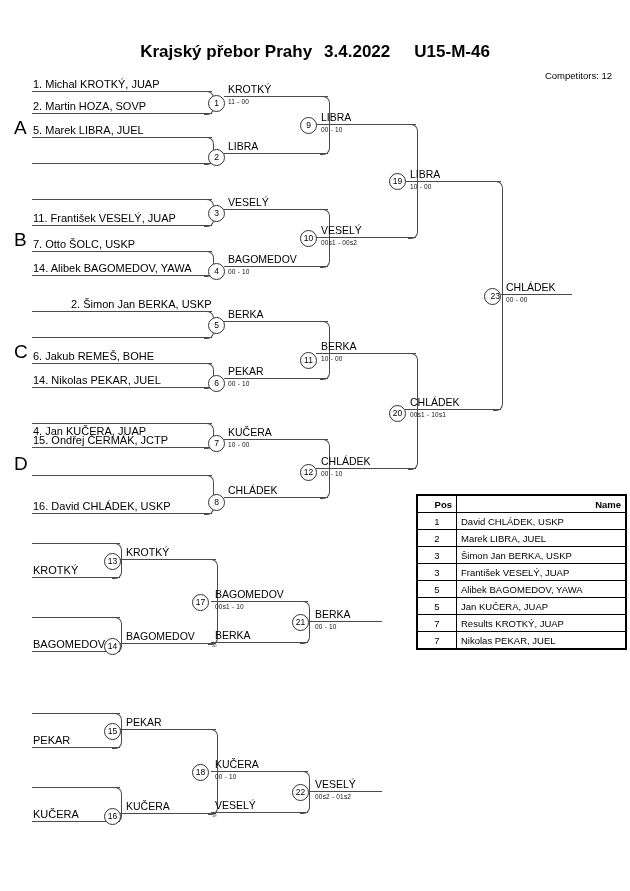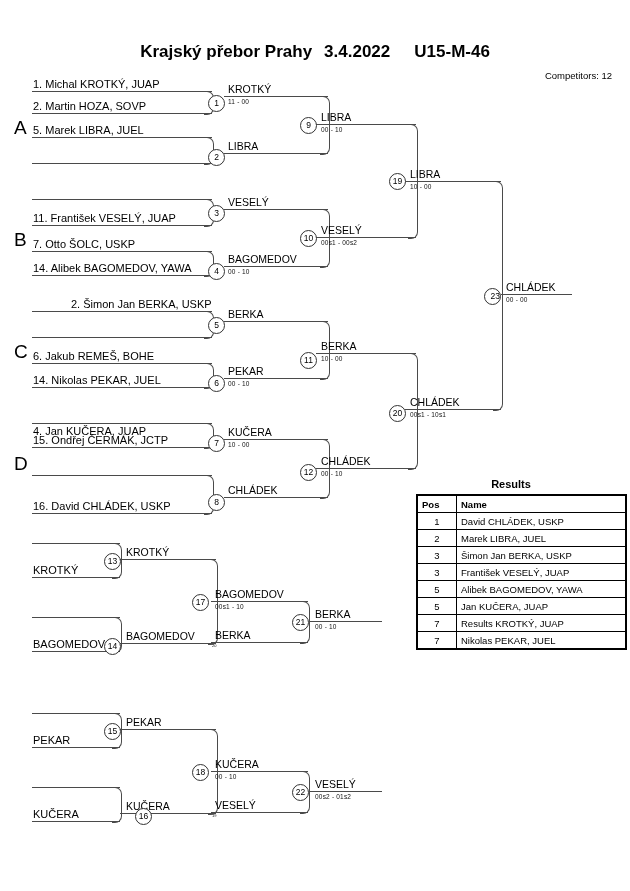--- a/index.html
+++ b/index.html
@@ -96,21 +96,21 @@
     border-collapse:collapse;
     border:2px solid #000;
     font-size:9.5px;
     background:#fff;
   }
   .res-tbl th,.res-tbl td{
     border:1px solid #000;
     padding:1px 4px;
     height:14px;
   }
-  .res-tbl th{font-weight:bold;text-align:left;}
+  .res-tbl th{font-weight:bold;text-align:right;}
   .res-tbl td.pos{text-align:center;width:30px;}
   .res-tbl td.nm{text-align:left;width:160px;}
 </style>
 </head>
 <body>
 
 <div class="page">
 
   <div class="title"><span>Krajský přebor Prahy</span><span class="sp"></span><span>3.4.2022</span><span class="sp"></span><span class="sp"></span><span>U15-M-46</span></div>
   <div class="competitors">Competitors: 12</div>
@@ -282,42 +282,41 @@
   <div class="elb" style="left:112px;top:713px;width:9px;height:34px;"></div>
   <div class="bout" style="left:104px;top:723px;">15</div>
   <div class="win" style="left:126px;top:716px;">PEKAR</div>
   <div class="ln" style="left:120px;top:729px;width:96px;"></div>
   <div class="score" style="left:126px;top:731px;"></div>
 
   <div class="ln" style="left:32px;top:787px;width:88px;"></div>
   <div class="ent" style="left:33px;top:809px;">KUČERA</div>
   <div class="ln" style="left:32px;top:821px;width:88px;"></div>
   <div class="elb" style="left:112px;top:787px;width:9px;height:34px;"></div>
-  <div class="bout" style="left:104px;top:808px;margin-left:31px;">16</div>
+  <div class="bout" style="left:104px;top:808px;">16</div>
   <div class="win" style="left:126px;top:800px;">KUČERA</div>
   <div class="ln" style="left:120px;top:813px;width:96px;"></div>
   <div class="score" style="left:126px;top:815px;"></div>
 
   <div class="elb" style="left:208px;top:729px;width:9px;height:84px;"></div>
   <div class="bout" style="left:192px;top:764px;">18</div>
   <div class="win" style="left:215px;top:758px;">KUČERA</div>
   <div class="ln" style="left:211px;top:771px;width:97px;"></div>
   <div class="score" style="left:215px;top:773px;">00 - 10</div>
 
   <div class="win" style="left:215px;top:799px;">VESELÝ</div>
   <div class="ln" style="left:211px;top:812px;width:97px;"></div>
   <div class="tinyref" style="left:212px;top:813px;">19</div>
 
   <div class="elb" style="left:300px;top:771px;width:9px;height:41px;"></div>
   <div class="bout" style="left:292px;top:784px;">22</div>
   <div class="win" style="left:315px;top:778px;">VESELÝ</div>
   <div class="ln" style="left:309px;top:791px;width:73px;"></div>
   <div class="score" style="left:315px;top:793px;">00s2 - 01s2</div>
 
-  <div class="res-title" style="left:416px;top:478px;width:190px;">Results</div>
   <table class="res-tbl" style="left:416px;top:494px;">
     <thead>
       <tr>
         <th class="pos">Pos</th>
         <th class="nm">Name</th>
       </tr>
     </thead>
     <tbody id="results-body">
         <tr>
           <td class="pos">1</td>

